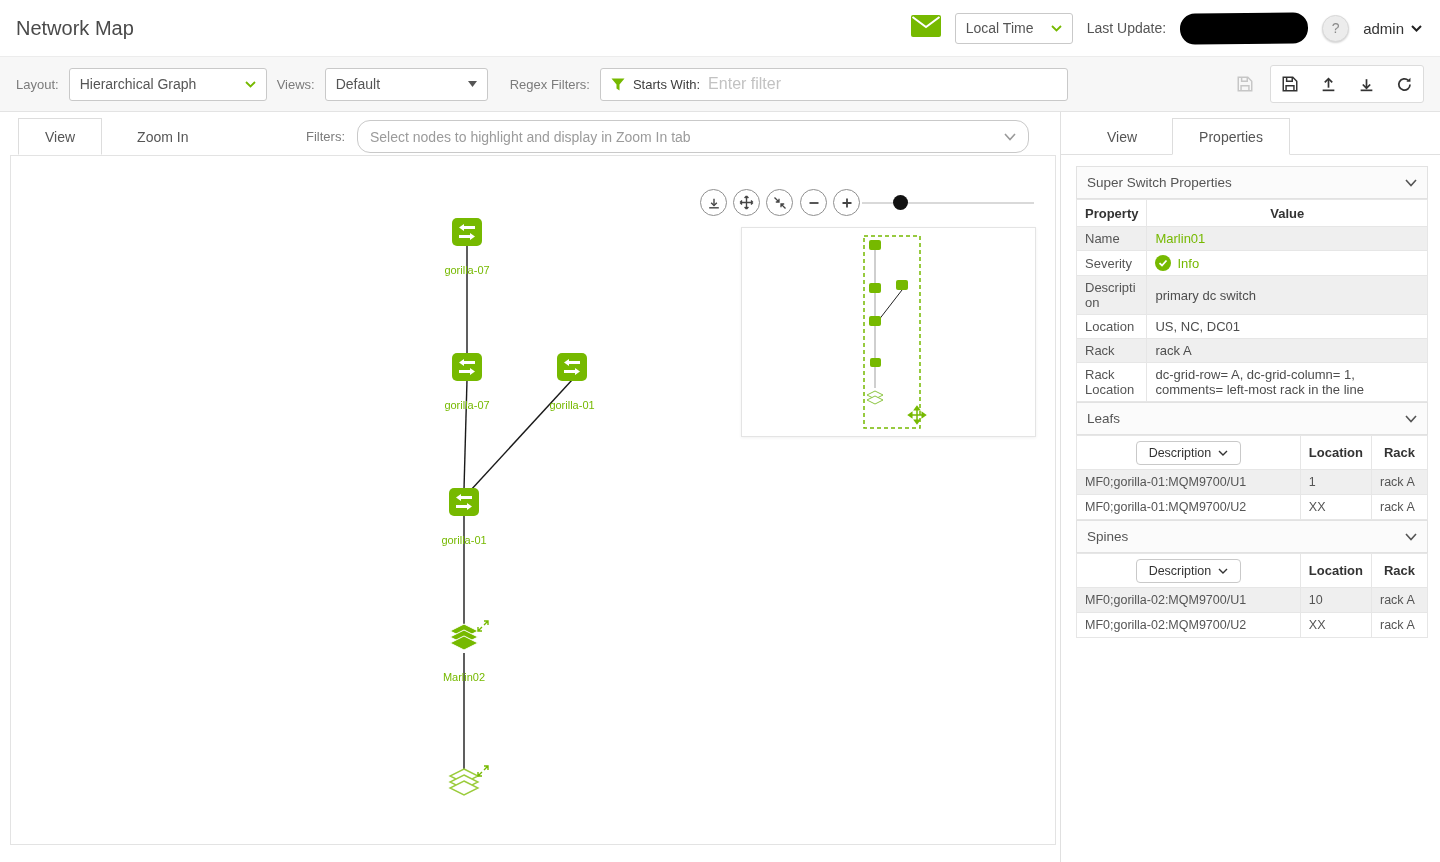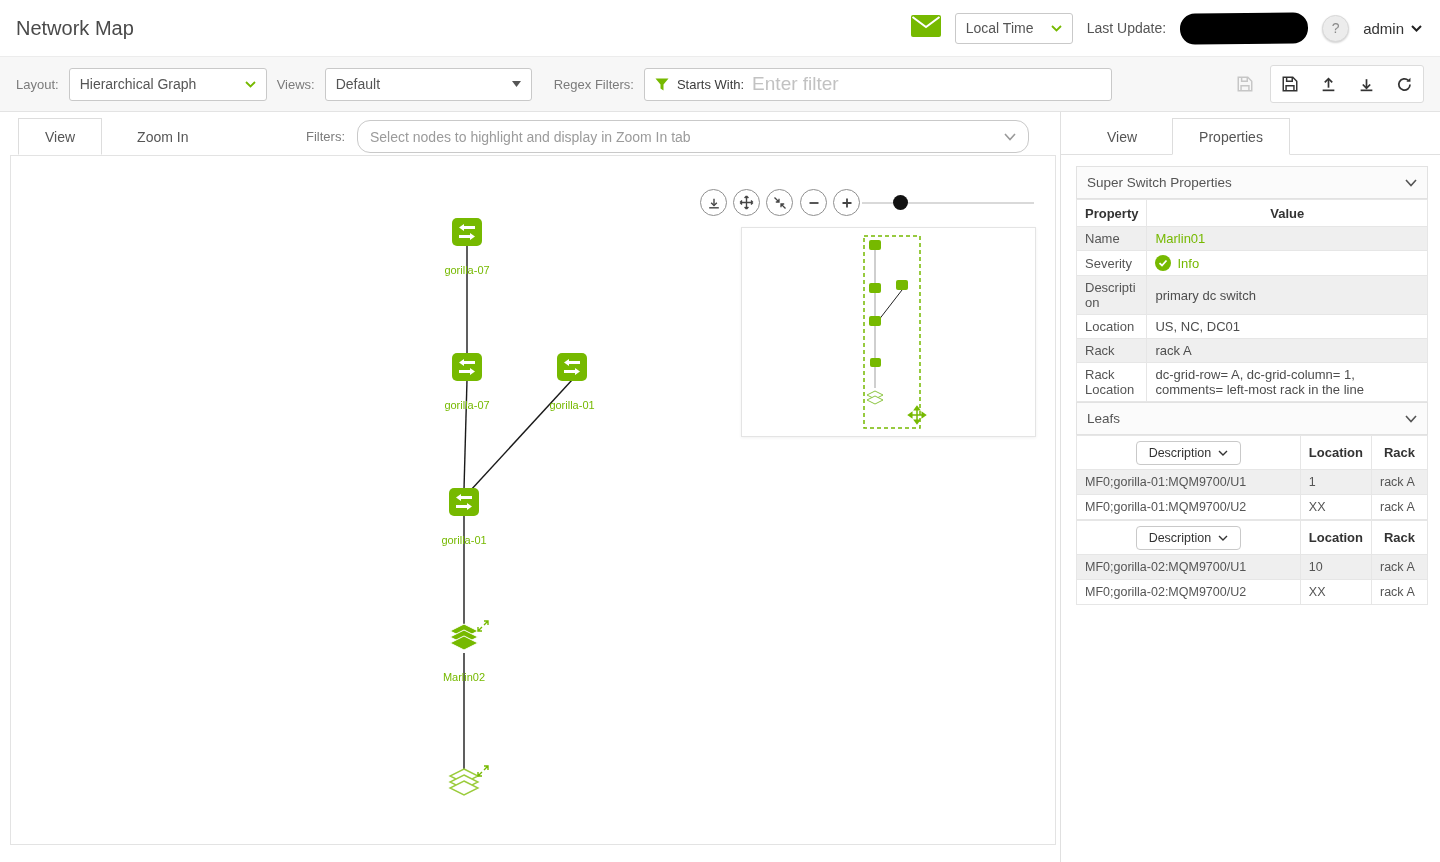--- a/index.html
+++ b/index.html
@@ -34,28 +34,28 @@
   .user-menu { display:flex; align-items:center; gap:7px; font-size:15px; color:#333; cursor:pointer; }
 
   
   .toolbar {
     position:absolute; top:57px; left:0; right:0; height:55px;
     background:#f7f7f7; border-bottom:1px solid #e3e3e3;
     display:flex; align-items:center; padding:0 16px; gap:10px;
   }
   .bar-label { font-size:13px; color:#7b7b7b; white-space:nowrap; }
   .layout-select { width:198px; height:33px; }
-  .views-select { width:207px; height:33px; margin-right:6px; }
+  .views-select { width:163px; height:33px; margin-right:6px; }
   .regex-label { margin-left:6px; }
   .filter-box {
     width:468px; height:33px; background:#fff; border:1px solid #c9c9c9; border-radius:3px;
     display:flex; align-items:center; padding:0 10px; gap:8px;
   }
   .filter-prefix { font-size:13px; color:#3c3c3c; white-space:nowrap; }
-  .filter-input { border:none; outline:none; flex:1; font-size:19px; color:#555; background:transparent; }
+  .filter-input { border:none; outline:none; flex:1; font-size:16px; color:#555; background:transparent; }
   .filter-input::placeholder { color:#c2c2c2; }
   .toolbar-actions { margin-left:auto; display:flex; align-items:center; gap:6px; }
   .icon-btn { width:38px; height:36px; display:flex; align-items:center; justify-content:center; cursor:pointer; }
   .icon-group { display:flex; border:1px solid #dcdcdc; border-radius:3px; background:#fff; }
 
   
   .tabs-left { position:absolute; top:118px; left:10px; display:flex; z-index:3; }
   .tab {
     height:37px; padding:0 26px; display:flex; align-items:center;
     font-size:14px; color:#555; cursor:pointer; border:1px solid transparent; background:transparent;margin-left:8px;
@@ -448,20 +448,26 @@
         <tr>
           <td class="green">MF0;gorilla-01:MQM9700/U2</td>
           <td>XX</td>
           <td>rack A</td>
         </tr>
       </tbody>
         </table>
     </div>
 
     <div class="section">
+      <div class="section-header">
+        <span>Spines</span>
+        <svg width="12" height="8" viewBox="0 0 12 8">
+            <path d="M1 1 L6 6.5 L11 1" stroke="#555" stroke-width="1.6" fill="none"></path>
+          </svg>
+      </div>
       <table class="list-table">
         <tbody>
             <tr>
           <th>
             <span class="desc-btn">
               <span>Description</span>
               <svg width="10" height="6" viewBox="0 0 10 6">
                     <path d="M1 1 L5 5 L9 1" stroke="#333" stroke-width="1.4" fill="none"></path>
                   </svg>
             </span>

